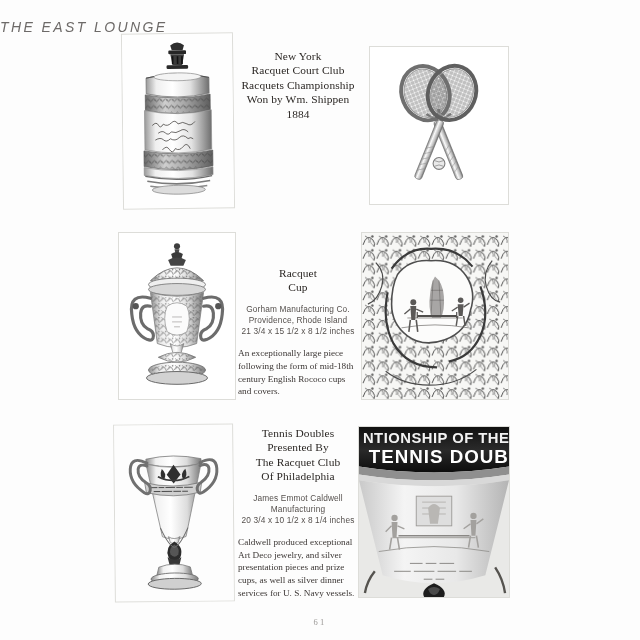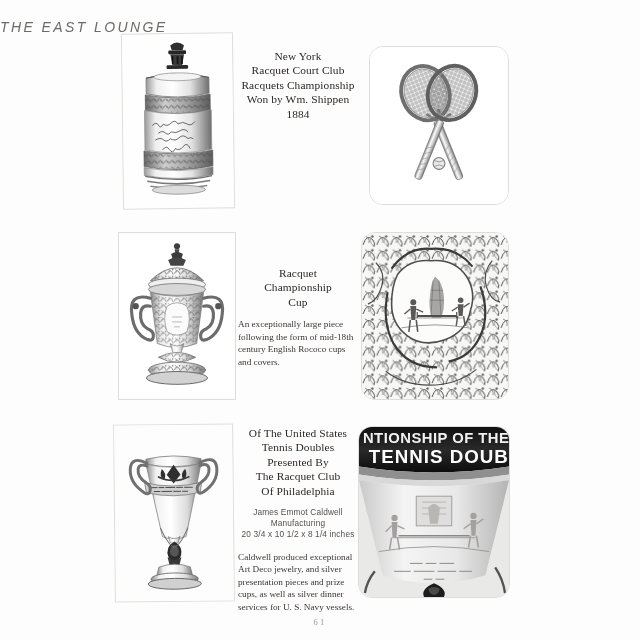--- a/index.html
+++ b/index.html
@@ -62,21 +62,21 @@
   .row-3 { top: 424px; height: 178px; }
 
   .plate {
     position: absolute;
     background: #ffffff;
     border: 1px solid #ddddd9;
     box-sizing: border-box;
     overflow: hidden;
   }
   .plate-left  { left: 122px; width: 112px; }
-  .plate-right { left: 369px; width: 140px; border-radius: 14px; }
+  .plate-right { left: 369px; width: 140px; }
 
   .row-1 .plate-left  { top: 0;  height: 176px; transform: rotate(-0.7deg); }
   .row-1 .plate-right { top: 13px; height: 159px; }
   .row-2 .plate-left  { top: 0;  height: 168px; left: 118px; width: 118px; }
   .row-2 .plate-right { top: 0;  height: 168px; left: 361px; width: 148px; }
   .row-3 .plate-left  { top: 0;  height: 178px; left: 114px; width: 120px; transform: rotate(-0.6deg); }
   .row-3 .plate-right { top: 2px; height: 172px; left: 358px; width: 152px; }
 
   .plate svg { display: block; width: 100%; height: 100%; }
 
@@ -288,22 +288,26 @@
         <path d="M41 126 q18 -8 36 0 q-18 8 -36 0 z" fill="url(#roco)" opacity="0.8"></path>
         <ellipse cx="59" cy="139" rx="29" ry="8" fill="url(#silv2)" stroke="#6f6f6f" stroke-width="0.9"></ellipse>
         <ellipse cx="59" cy="139" rx="26" ry="6" fill="url(#roco)" opacity="0.8"></ellipse>
         <ellipse cx="59" cy="147" rx="31" ry="6.5" fill="#d2d2d2" stroke="#676767" stroke-width="1"></ellipse>
       </svg>
     </div>
 
     <div class="caption">
       <div class="cap-title">
         <span class="cap-line">Racquet</span>
-        <span class="cap-line">Championship</span>
         <span class="cap-line">Cup</span>
+      </div>
+      <div class="cap-maker">
+        <span class="cap-line">Gorham Manufacturing Co.</span>
+        <span class="cap-line">Providence, Rhode Island</span>
+        <span class="cap-line">21 3/4 x 15 1/2 x 8 1/2 inches</span>
       </div>
       <p class="cap-desc">An exceptionally large piece following the form of mid-18th century English Rococo cups and covers.</p>
     </div>
 
     <div class="plate plate-right">
       <svg viewBox="0 0 148 168" preserveAspectRatio="none">
         <defs>
           <pattern id="scroll" width="14" height="14" patternUnits="userSpaceOnUse">
             <path d="M1 12 q4 -12 10 -5 q3 4 1 7" fill="none" stroke="#3c3c3c" stroke-width="1"></path>
             <path d="M3 3 q5 2 4 7" fill="none" stroke="#555" stroke-width="0.8"></path>
@@ -405,21 +409,20 @@
         <path d="M53 134 q7 5 14 0 l-2 8 q-5 4 -10 0 z" fill="#383838"></path>
 
         <path d="M44 144 q16 -6 32 0 l2 8 q-18 6 -36 0 z" fill="url(#silv3)" stroke="#777" stroke-width="0.8"></path>
         <ellipse cx="60" cy="156" rx="24" ry="6" fill="url(#silv3)" stroke="#6e6e6e" stroke-width="0.9"></ellipse>
         <ellipse cx="60" cy="161" rx="27" ry="5.5" fill="#d0d0d0" stroke="#666" stroke-width="1"></ellipse>
       </svg>
     </div>
 
     <div class="caption">
       <div class="cap-title">
-        <span class="cap-line">Of The United States</span>
         <span class="cap-line">Tennis Doubles</span>
         <span class="cap-line">Presented By</span>
         <span class="cap-line">The Racquet Club</span>
         <span class="cap-line">Of Philadelphia</span>
       </div>
       <div class="cap-maker">
         <span class="cap-line">James Emmot Caldwell</span>
         <span class="cap-line">Manufacturing</span>
         <span class="cap-line">20 3/4 x 10 1/2 x 8 1/4 inches</span>
       </div>

